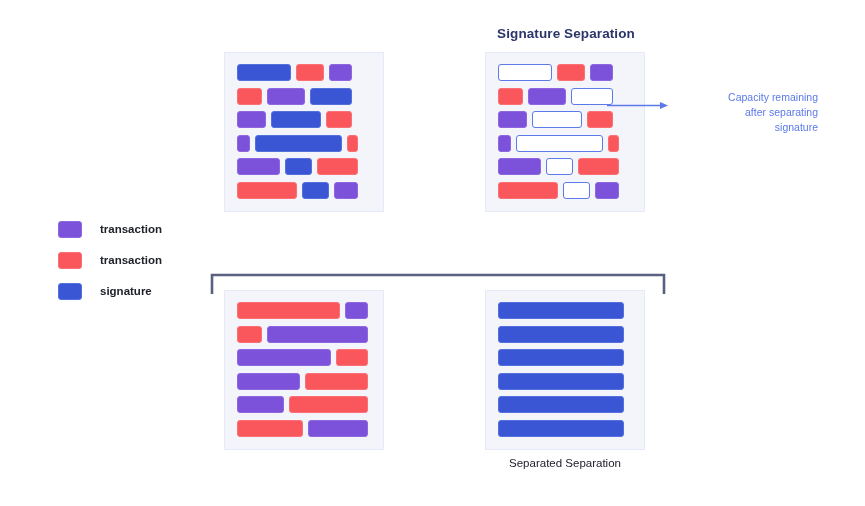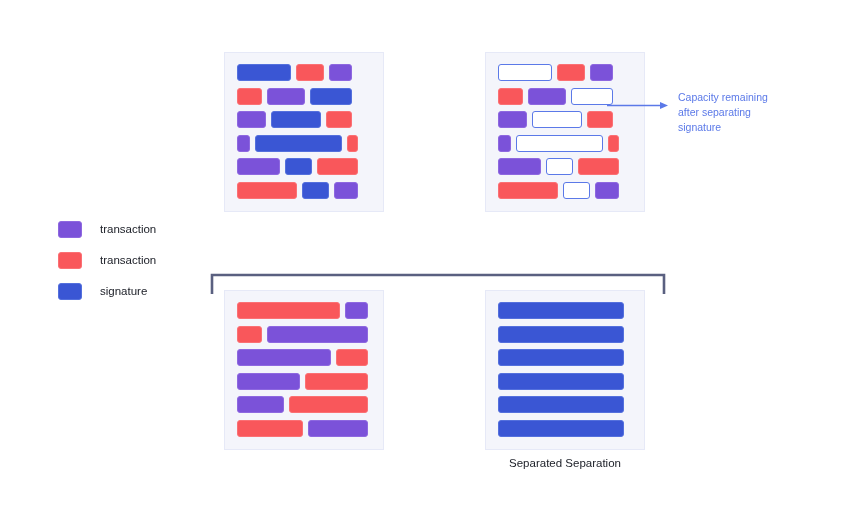--- a/index.html
+++ b/index.html
@@ -51,39 +51,39 @@
     border-radius:3px;
     box-sizing:border-box;
   }
   .cell.tx-purple{background:#7b52d9;border:1px solid #8e68e0;}
   .cell.tx-red{background:#f9575b;border:1px solid #fb7074;}
   .cell.sig-blue{background:#3a56d4;border:1px solid #5470dd;}
   .cell.empty{background:#ffffff;border:1.5px solid #5b79e8;}
 
   
   .legend{position:absolute;left:58px;top:218px;}
-  .legend-row{display:flex;align-items:center;height:22px;margin-bottom:9px;}
+  .legend-row{display:flex;align-items:center;height:22px;margin-bottom:9px;font-weight:bold;}
   .legend-swatch{
     width:24px;height:17px;border-radius:3px;box-sizing:border-box;
     flex:0 0 auto;
   }
   .legend-swatch.tx-purple{background:#7b52d9;border:1px solid #8e68e0;}
   .legend-swatch.tx-red{background:#f9575b;border:1px solid #fb7074;}
   .legend-swatch.sig-blue{background:#3a56d4;border:1px solid #5470dd;}
   .legend-label{
     margin-left:18px;font-size:11.5px;color:#20232b;white-space:nowrap;
   }
 
   
   #callout-arrow{position:absolute;left:607px;top:101px;width:63px;height:9px;}
   #callout-text{
     position:absolute;left:678px;top:90px;width:140px;
     font-size:10.5px;line-height:15px;color:#5b79e8;
   }
-  #callout-text div{white-space:nowrap;}
+  #callout-text div{white-space:nowrap;text-align:right;}
 
   
   #segwit-bracket{position:absolute;left:210px;top:273px;width:456px;height:22px;}
 
   
   #caption-separated{
     position:absolute;left:485px;top:457px;width:160px;
     text-align:center;font-size:11.5px;color:#20232b;white-space:nowrap;
   }
 </style>
@@ -120,20 +120,21 @@
           <div class="cell tx-red" style="width: 41px;"></div>
         </div>
         <div class="row">
           <div class="cell tx-red" style="width: 60px;"></div>
           <div class="cell sig-blue" style="width: 27px;"></div>
           <div class="cell tx-purple" style="width: 24px;"></div>
         </div>
       </div>
   </div>
 
+  <div class="panel-title" id="title-sigsep">Signature Separation</div>
   <div class="block-panel" id="panel-sigsep">
     <div class="rows">
         <div class="row">
           <div class="cell empty" style="width: 54px;"></div>
           <div class="cell tx-red" style="width: 28px;"></div>
           <div class="cell tx-purple" style="width: 23px;"></div>
         </div>
         <div class="row">
           <div class="cell tx-red" style="width: 25px;"></div>
           <div class="cell tx-purple" style="width: 38px;"></div>

